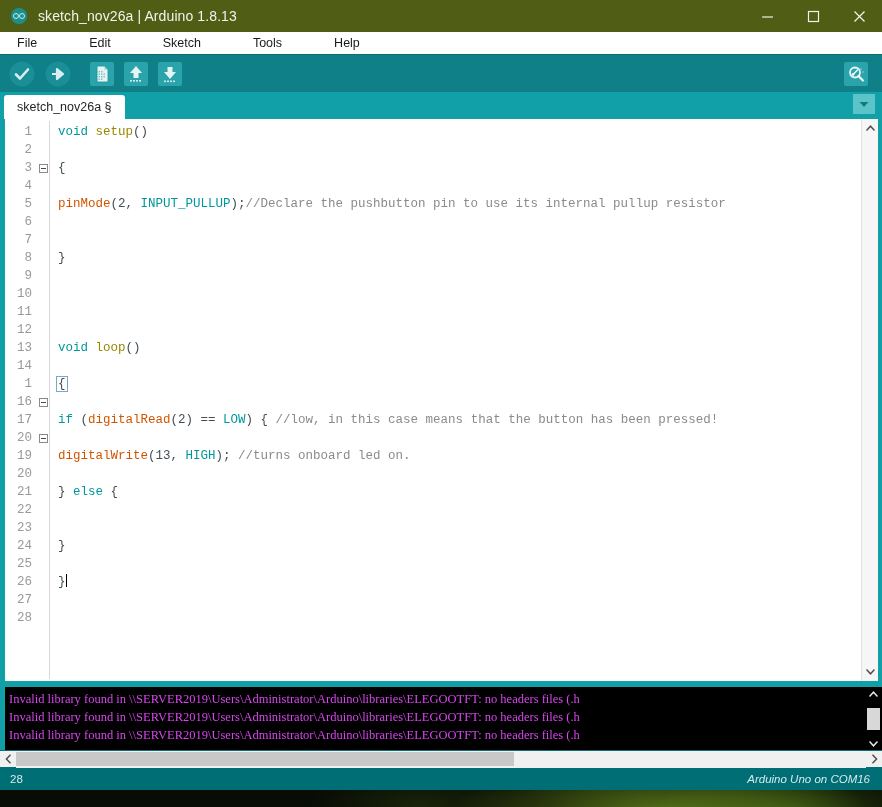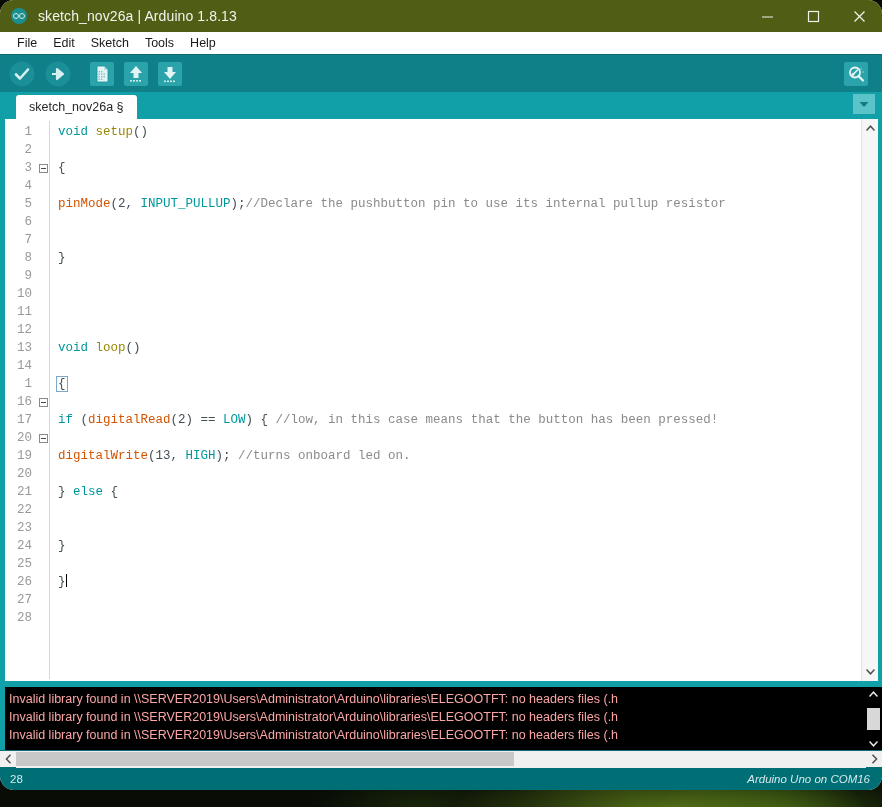--- a/index.html
+++ b/index.html
@@ -26,21 +26,20 @@
   
   #window {
     position: absolute;
     left: 0; top: 0;
     width: 882px;
     height: 790px;
     background: #ffffff;
     display: flex;
     flex-direction: column;
     overflow: hidden;
-    border-radius: 14px;
   }
 
   
   #titlebar {
     height: 32px;
     background: #4f5d15;
     display: flex;
     align-items: center;
     flex: none;
     position: relative;
@@ -87,20 +86,21 @@
 
   
   #menubar {
     height: 22px;
     background: #ffffff;
     display: flex;
     align-items: center;
     padding-left: 9px;
     flex: none;
     border-bottom: 1px solid #ffffff;
+    gap: 36px;
   }
   .menu-item {
     font-size: 12.5px;
     color: #1a1a1a;
     padding: 0 8px;
     line-height: 22px;
     white-space: nowrap;
   }
 
   
@@ -127,21 +127,21 @@
   #serial-btn { margin-right: 12px; }
 
   
   #tabstrip {
     height: 27px;
     background: #11a0a8;
     display: flex;
     align-items: flex-end;
     flex: none;
     position: relative;
-    padding-left: 16px;
+    padding-left: 4px;
   }
   #tab-active {
     height: 24px;
     background: #ffffff;
     border-radius: 3px 3px 0 0;
     padding: 0 13px;
     display: flex;
     align-items: center;
     font-size: 12.5px;
     color: #262626;
@@ -290,22 +290,22 @@
     border-left: 5px solid #11a0a8;
     border-right: 0;
   }
   #console-lines {
     flex: 1 1 auto;
     padding-top: 3px;
     padding-left: 4px;
     overflow: hidden;
   }
   .cline {
-    color: #fca5a5;
-    font-family: Liberation Sans, sans-serif;
+    color: #d946ef;
+    font-family: Liberation Serif, serif;
     font-size: 12.5px;
     line-height: 18px;
     white-space: pre;
   }
   #console-vscroll {
     width: 17px;
     flex: none;
     background: #000;
     display: flex;
     flex-direction: column;

